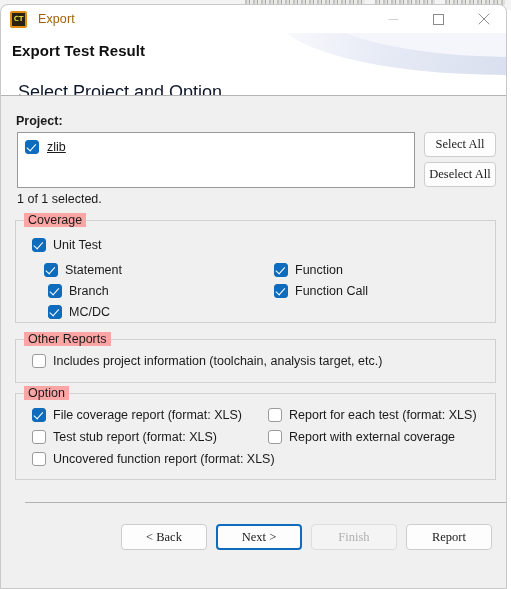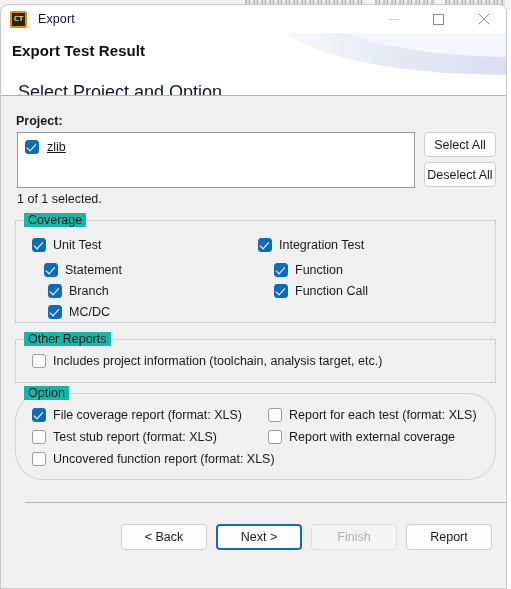--- a/index.html
+++ b/index.html
@@ -75,21 +75,21 @@
     font-size: 7px;
     font-weight: bold;
     letter-spacing: -0.3px;
     color: #d8d03a;
     font-family: "DejaVu Sans", sans-serif;
     line-height: 1;
   }
   #window-title {
     margin-left: 11px;
     font-size: 12.5px;
-    color: #0f172a;
+    color: #a16207;
     letter-spacing: .1px;
   }
   #window-controls {
     position: absolute;
     right: 0; top: 0;
     height: 28px;
     display: flex;
   }
   .winbtn {
     width: 45px;
@@ -196,21 +196,21 @@
     left: 423px;
     top: 66px;
     width: 72px;
     height: 25px;
   }
 
   .btn {
     background: #fdfdfd;
     border: 1px solid #cdcdcd;
     border-radius: 4px;
-    font-family: Liberation Sans, sans-serif;
+    font-family: Liberation Serif, serif;
     font-size: 12.5px;
     color: #1a1a1a;
     cursor: default;
     padding: 0;
     box-sizing: border-box;
     display: flex;
     align-items: center;
     justify-content: center;
   }
   .btn.disabled { color: #b0b0b0; background: #f4f4f4; border-color: #dddddd; }
@@ -228,30 +228,30 @@
   .groupbox {
     position: absolute;
     border: 1px solid #d0d0d0;
     box-sizing: border-box;
     background: transparent;
   }
   .groupbox > .gb-title {
     position: absolute;
     top: -8px;
     left: 8px;
-    background: #14b8a6;
+    background: #fca5a5;
     padding: 0 4px;
     font-size: 12.5px;
     color: #1a1a1a;
     line-height: 14px;
   }
 
   #coverage-group   { left: 14px; top: 124px; width: 481px; height: 103px; }
   #other-group      { left: 14px; top: 243px; width: 481px; height: 44px; }
-  #option-group     { left: 14px; top: 297px; width: 481px; height: 87px; border-radius: 28px; }
+  #option-group     { left: 14px; top: 297px; width: 481px; height: 87px; }
 
   
   .cb-row {
     position: absolute;
     display: flex;
     align-items: center;
     white-space: nowrap;
   }
   .cb-label {
     margin-left: 7px;
@@ -378,24 +378,20 @@
       </div>
       <div class="cb-row" style="left:32px; top:63px;">
         <span class="checkbox checked"></span>
         <span class="cb-label">Branch</span>
       </div>
       <div class="cb-row" style="left:32px; top:84px;">
         <span class="checkbox checked"></span>
         <span class="cb-label">MC/DC</span>
       </div>
 
-      <div class="cb-row" style="left:242px; top:17px;">
-        <span class="checkbox checked"></span>
-        <span class="cb-label">Integration Test</span>
-      </div>
       <div class="cb-row" style="left:258px; top:42px;">
         <span class="checkbox checked"></span>
         <span class="cb-label">Function</span>
       </div>
       <div class="cb-row" style="left:258px; top:63px;">
         <span class="checkbox checked"></span>
         <span class="cb-label">Function Call</span>
       </div>
     </div>
 

